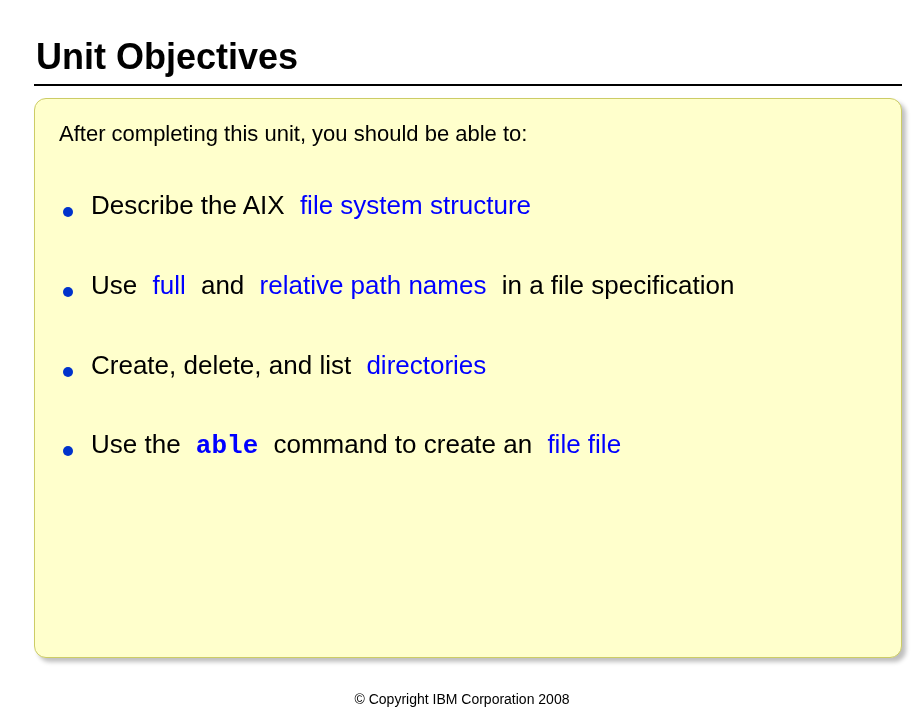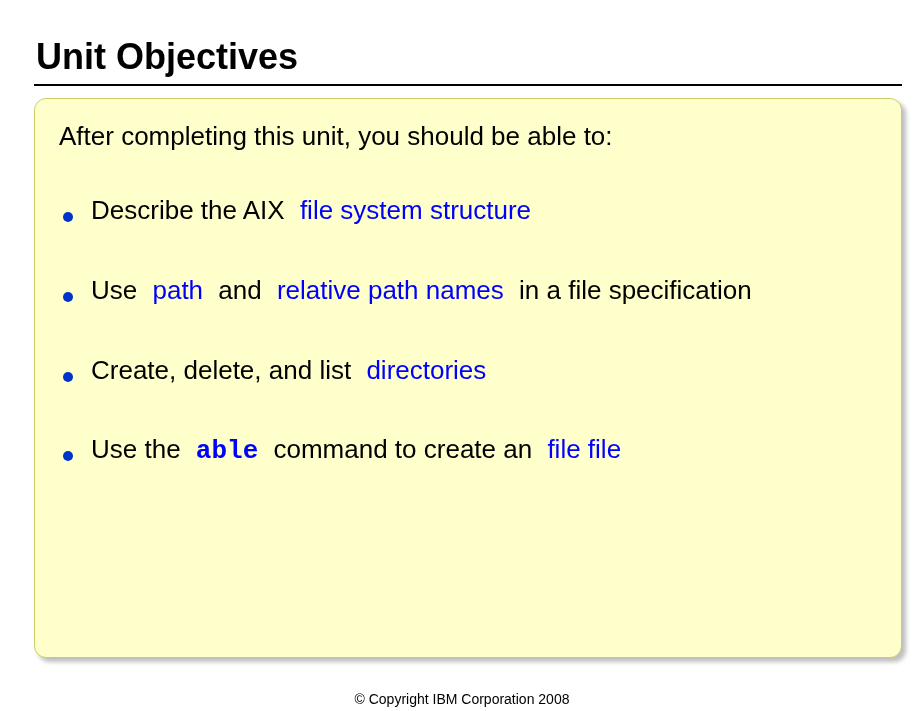--- a/index.html
+++ b/index.html
@@ -32,21 +32,21 @@
     }
     .content-box {
       background: #ffffcc;
       border: 1px solid #cccc66;
       border-radius: 12px;
       padding: 18px 20px 40px 20px;
       min-height: 560px;
       box-shadow: 4px 4px 4px rgba(0,0,0,0.25);
     }
     .intro {
-      font-size: 26px;
+      font-size: 22px;
       color: #000000;
       margin-bottom: 38px;
     }
     .bullet-item {
       display: flex;
       align-items: baseline;
       font-size: 26px;
       color: #000000;
       margin-bottom: 38px;
       line-height: 1.3;
@@ -91,21 +91,21 @@
     <div class="bullet-item">
       <span class="bullet-dot"></span>
       <span>
         <span>Describe the AIX </span><span class="blue">file system structure</span>
       </span>
     </div>
 
     <div class="bullet-item">
       <span class="bullet-dot"></span>
       <span>
-        <span>Use </span><span class="blue">path</span><span> and </span><span class="blue">relative path names</span><span> in a file specification</span>
+        <span>Use </span><span class="blue">full</span><span> and </span><span class="blue">relative path names</span><span> in a file specification</span>
       </span>
     </div>
 
     <div class="bullet-item">
       <span class="bullet-dot"></span>
       <span>
         <span>Create, delete, and list </span><span class="blue">directories</span>
       </span>
     </div>
 

